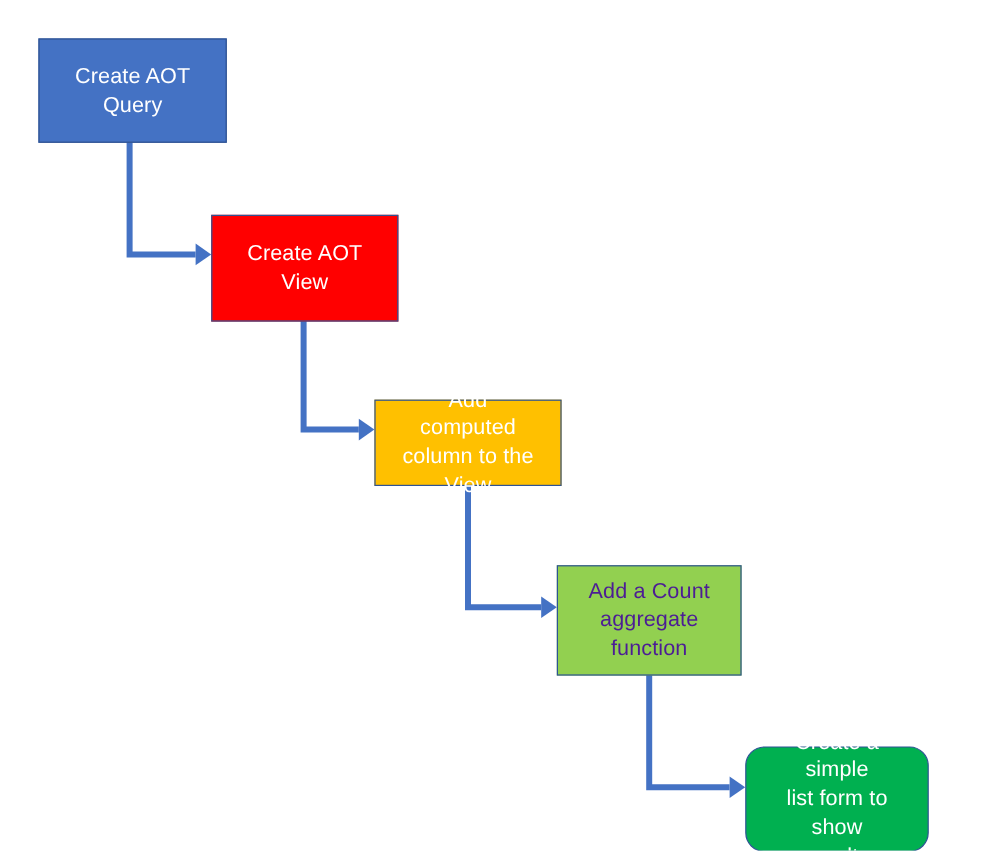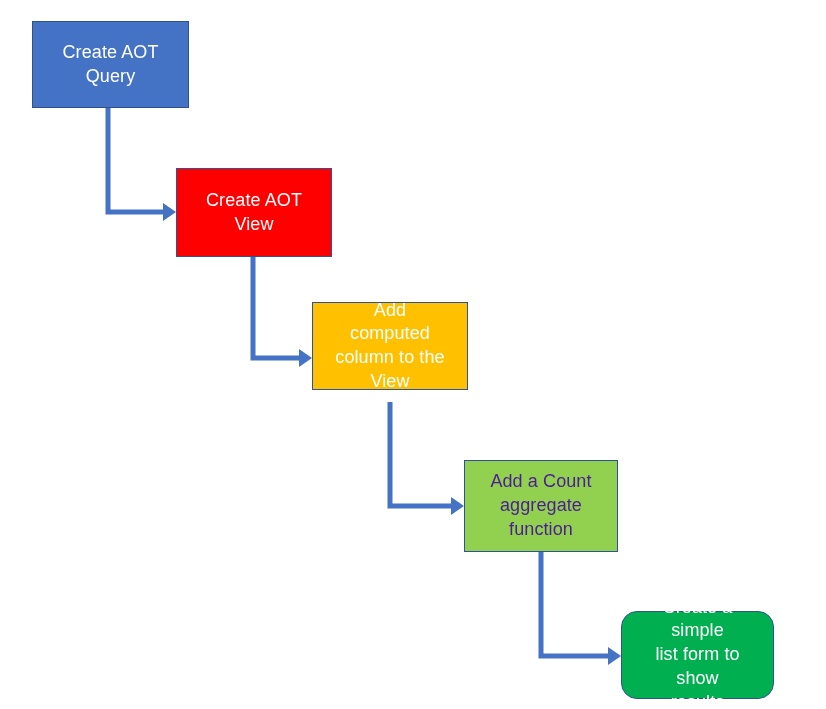--- a/index.html
+++ b/index.html
@@ -35,20 +35,21 @@
     text-align: center;
     color: #ffffff;
     font-size: 18px;
     line-height: 1.32;
     font-weight: 400;
     letter-spacing: 0.1px;
     padding: 2px 20px;
     border-style: solid;
     border-width: 1px;
     white-space: pre-line;
+    margin-top: 11px;
   }
   .node-label {
     display: block;
     width: 100%;
   }
 </style>
 </head>
 <body>
 
 <div id="canvas">
@@ -68,21 +69,21 @@
       <g>
         <path d="M 541 552 L 541 656 L 608 656" fill="none" stroke="#4472C4" stroke-width="5" stroke-linecap="butt" stroke-linejoin="miter"></path>
         <polygon points="608,647 621,656 608,665" fill="#4472C4"></polygon>
       </g>
     </svg>
   <div id="node-layer">
       <div class="node" style="left: 32px; top: 21px; width: 157px; height: 87px; background: rgb(68, 114, 196); border-color: rgb(47, 82, 143); color: rgb(255, 255, 255);"><span class="node-label">Create AOT
 Query</span></div>
       <div class="node" style="left: 176px; top: 168px; width: 156px; height: 89px; background: rgb(255, 0, 0); border-color: rgb(46, 83, 149); color: rgb(255, 255, 255);"><span class="node-label">Create AOT
 View</span></div>
-      <div class="node" style="left: 312px; top: 302px; width: 156px; height: 88px; background: rgb(255, 192, 0); border-color: rgb(46, 83, 149); color: rgb(255, 255, 255);"><span class="node-label">Add computed
+      <div class="node" style="left: 312px; top: 322px; width: 156px; height: 72px; background: rgb(255, 192, 0); border-color: rgb(46, 83, 149); color: rgb(255, 255, 255);"><span class="node-label">Add computed
 column to the
 View</span></div>
       <div class="node" style="left: 464px; top: 460px; width: 154px; height: 92px; background: rgb(146, 208, 80); border-color: rgb(46, 83, 149); color: #4c1d95;"><span class="node-label">Add a Count
 aggregate
 function</span></div>
       <div class="node" style="left: 621px; top: 611px; width: 153px; height: 88px; background: rgb(0, 176, 80); border-color: rgb(46, 83, 149); color: rgb(255, 255, 255); border-radius: 16px;"><span class="node-label">Create a simple
 list form to show
 results</span></div>
     </div>
 </div>

